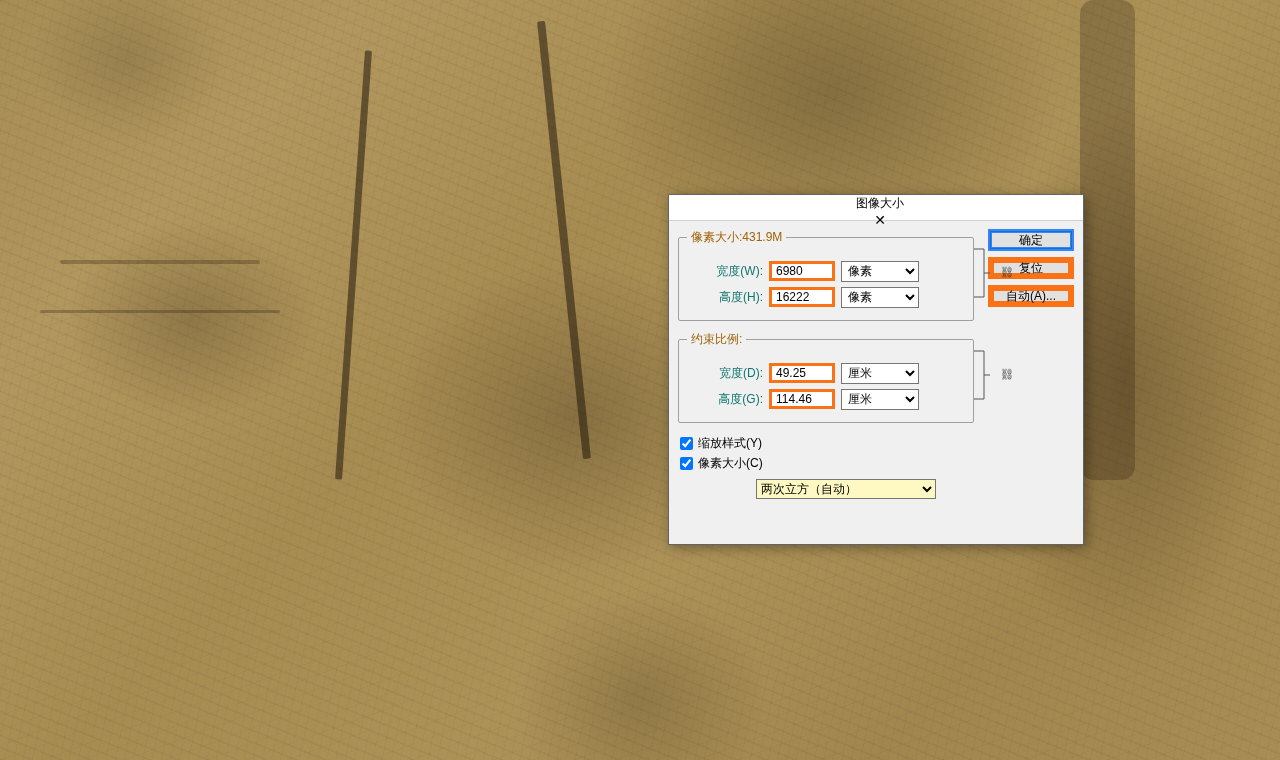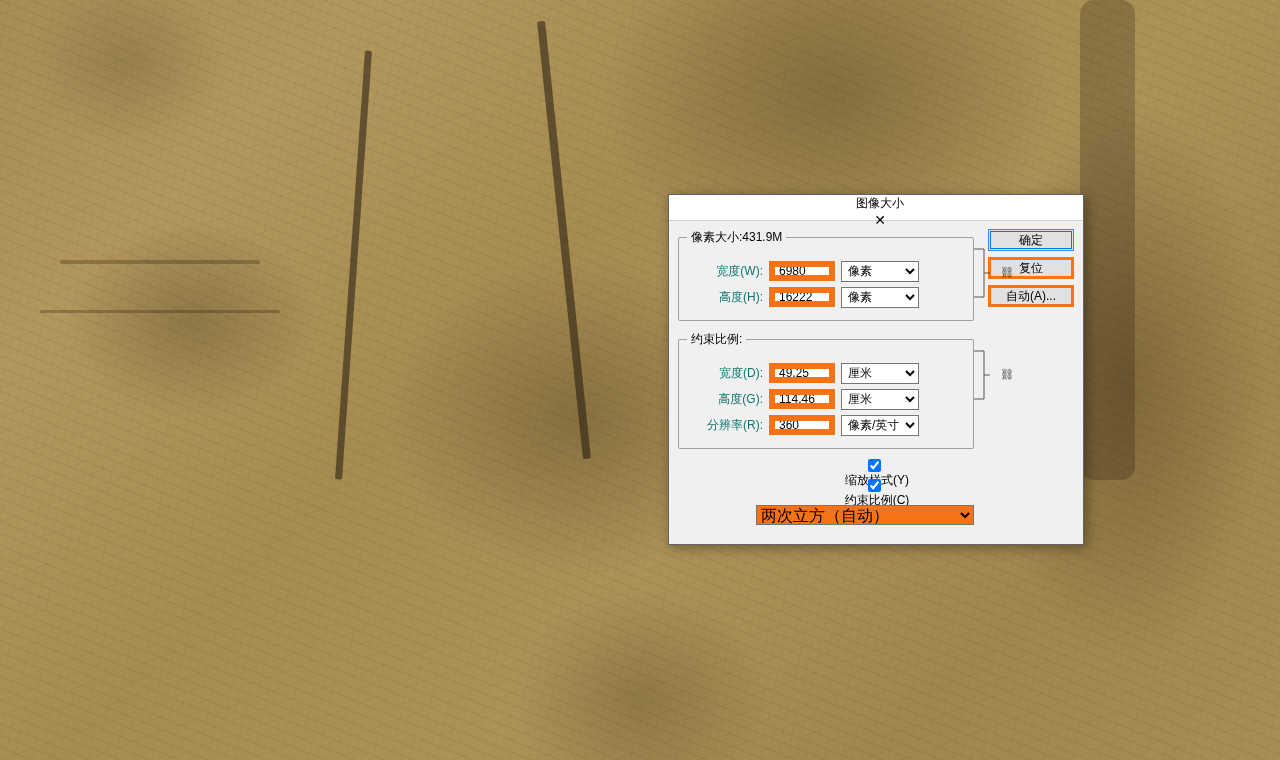--- a/index.html
+++ b/index.html
@@ -51,60 +51,60 @@
 
 .body { position: absolute; left: 9px; top: 34px; right: 9px; bottom: 9px; }
 
 fieldset {
   border: 1px solid #a0a0a0;
   border-radius: 2px;
   padding: 10px 8px 8px 8px;
   margin-bottom: 10px;
   position: relative;
 }
-legend { font-size: 12px; padding: 0 4px; color: #000000; }
+legend { font-size: 12px; padding: 0 4px; color: #a16207; }
 
 .row { display: flex; align-items: center; margin: 4px 0; height: 22px; position: relative; }
 .row .lbl { width: 82px; text-align: right; padding-right: 6px; color: #0f766e; }
 .row input[type=text] {
   width: 66px; height: 20px;
-  border: 6px solid #f97316;
+  border: 3px solid #f97316;
   padding: 0 4px; font-size: 12px; background: #fff;
 }
 .row select {
   width: 78px; height: 21px;
   border: 1px solid #767676;
   font-size: 12px; background: #fff; margin-left: 6px;
   padding-left: 2px;
 }
 .link-icon {
   position: absolute;
   right: 28px;
   width: 14px; height: 14px;
   display: flex; align-items: center; justify-content: center;
   font-size: 11px; color: #333;
 }
 
 .checks { margin: 6px 0 6px 2px; }
-.checks label { display: flex; align-items: center; height: 20px; cursor: pointer; flex-direction: column; }
+.checks label { display: flex; align-items: center; height: 20px; cursor: pointer; }
 .checks input[type=checkbox] { width: 13px; height: 13px; margin-right: 5px; }
 
 .resample-row { margin-left: 78px; margin-top: 4px; }
-.resample-row select { width: 218px; height: 20px; border: 1px solid #767676; font-size: 16px; background: #f97316; }
+.resample-row select { width: 180px; height: 20px; border: 1px solid #767676; font-size: 12px; background: #fef9c3; }
 
 .side-buttons { position: absolute; right: 9px; top: 34px; width: 86px; display: flex; flex-direction: column; gap: 6px; }
 .btn {
   height: 22px;
-  border: 3px solid #f97316;
+  border: 6px solid #f97316;
   background: #e1e1e1;
   font-size: 12px;
   display: flex; align-items: center; justify-content: center;
   cursor: pointer;
 }
-.btn.primary { border: 1px solid #3b82f6; outline: 1px solid #0078d7; outline-offset: -3px; }
+.btn.primary { border: 4px solid #3b82f6; outline: 1px solid #0078d7; outline-offset: -3px; }
 
 .fieldset-wrap { width: 296px; position: relative; }
 .brace-holder { position: absolute; width: 30px; }
 </style>
 </head>
 <body>
 
 <div class="backdrop"></div>
 <div class="texture"></div>
 <div class="trunk" style="left:350px; top:50px; width:7px; height:430px; transform:rotate(4deg);"></div>
@@ -164,44 +164,37 @@
             <option>厘米</option>
           </select>
         </div>
         <div class="row">
           <span class="lbl">高度(G):</span>
           <input type="text" value="114.46" style="">
           <select>
             <option>厘米</option>
           </select>
         </div>
-        <div class="row">
-          <span class="lbl">分辨率(R):</span>
-          <input type="text" value="360" style="">
-          <select>
-            <option>像素/英寸</option>
-          </select>
-        </div>
       </fieldset>
       <div class="brace-holder" style="top:18px; right:-28px; height:52px;">
         <svg width="20" height="52">
           <path d="M2 2 H12 V50 H2 M12 26 H18" stroke="#555" fill="none" stroke-width="1"></path>
         </svg>
       </div>
       <div class="link-icon" style="top:36px; right:-40px;">⛓</div>
     </div>
 
     <div class="checks">
       <label>
         <input type="checkbox" checked="" style="">
         <span>缩放样式(Y)</span>
       </label>
       <label>
         <input type="checkbox" checked="" style="">
-        <span>约束比例(C)</span>
+        <span>像素大小(C)</span>
       </label>
     </div>
 
     <div class="resample-row">
       <select>
         <option>两次立方（自动）</option>
       </select>
     </div>
   </div>
 </div>

